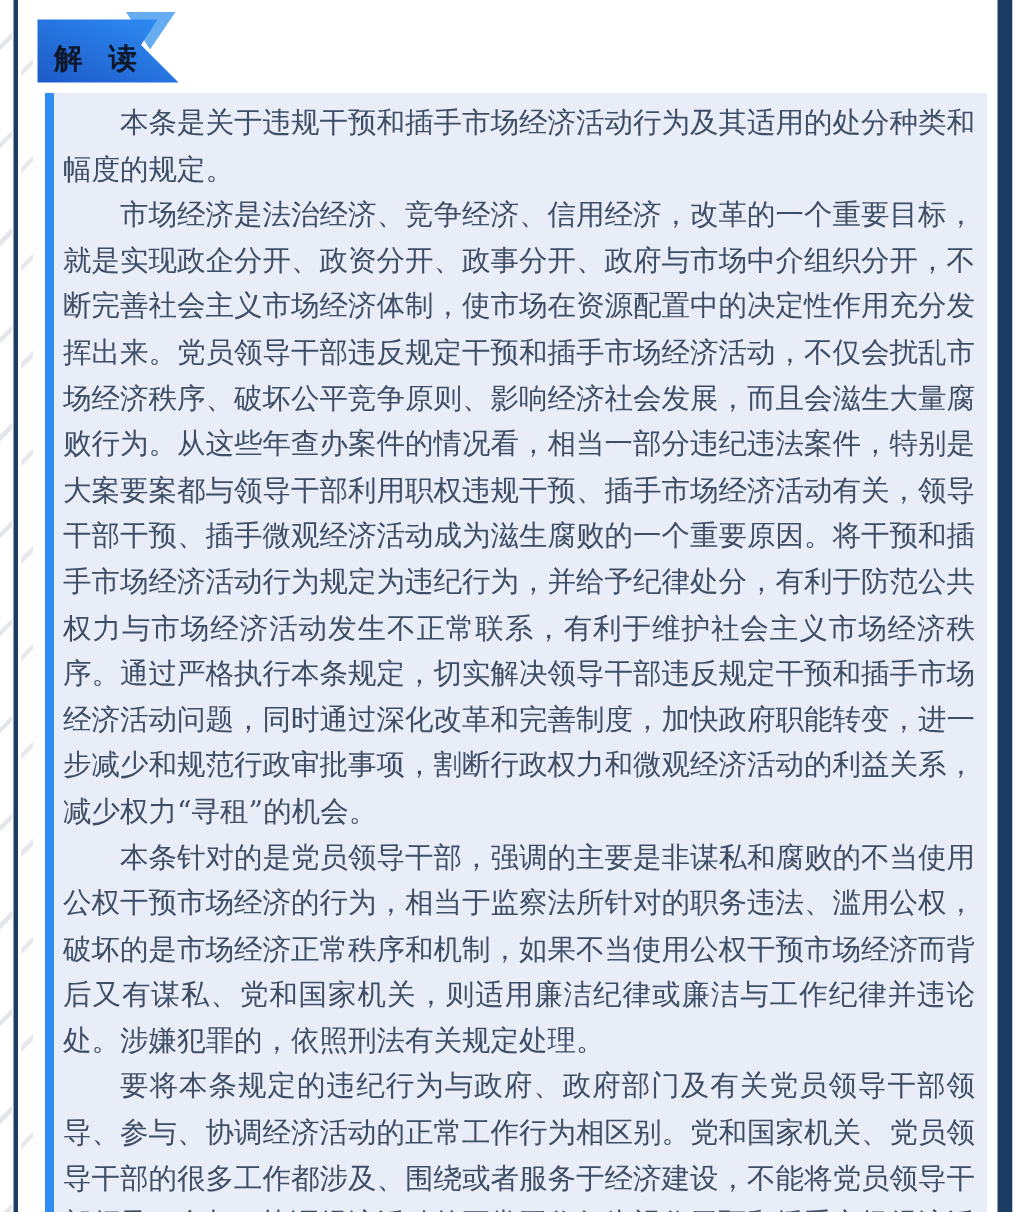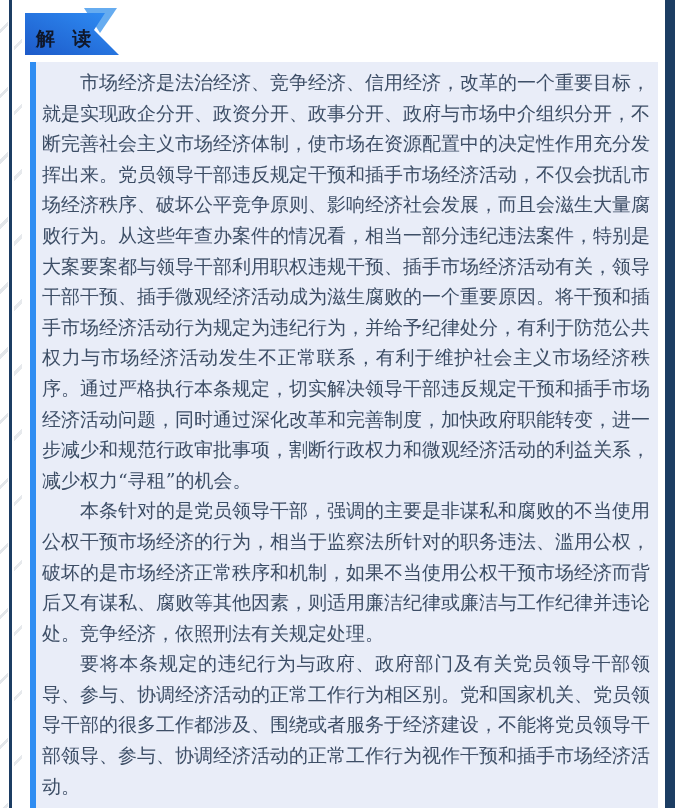--- a/index.html
+++ b/index.html
@@ -52,22 +52,23 @@
 </style>
 </head>
 <body>
 
 <div class="wm wm-a"></div>
 <div class="wm wm-b"></div>
 <div class="left-rule"></div>
 <div class="right-rule"></div>
 
 <div class="panel">
+  <p>本条是关于违规干预和插手市场经济活动行为及其适用的处分种类和幅度的规定。</p>
   <p>市场经济是法治经济、竞争经济、信用经济，改革的一个重要目标，就是实现政企分开、政资分开、政事分开、政府与市场中介组织分开，不断完善社会主义市场经济体制，使市场在资源配置中的决定性作用充分发挥出来。党员领导干部违反规定干预和插手市场经济活动，不仅会扰乱市场经济秩序、破坏公平竞争原则、影响经济社会发展，而且会滋生大量腐败行为。从这些年查办案件的情况看，相当一部分违纪违法案件，特别是大案要案都与领导干部利用职权违规干预、插手市场经济活动有关，领导干部干预、插手微观经济活动成为滋生腐败的一个重要原因。将干预和插手市场经济活动行为规定为违纪行为，并给予纪律处分，有利于防范公共权力与市场经济活动发生不正常联系，有利于维护社会主义市场经济秩序。通过严格执行本条规定，切实解决领导干部违反规定干预和插手市场经济活动问题，同时通过深化改革和完善制度，加快政府职能转变，进一步减少和规范行政审批事项，割断行政权力和微观经济活动的利益关系，减少权力“寻租”的机会。</p>
-  <p>本条针对的是党员领导干部，强调的主要是非谋私和腐败的不当使用公权干预市场经济的行为，相当于监察法所针对的职务违法、滥用公权，破坏的是市场经济正常秩序和机制，如果不当使用公权干预市场经济而背后又有谋私、腐败等其他因素，则适用廉洁纪律或廉洁与工作纪律并违论处。竞争经济，依照刑法有关规定处理。</p>
+  <p>本条针对的是党员领导干部，强调的主要是非谋私和腐败的不当使用公权干预市场经济的行为，相当于监察法所针对的职务违法、滥用公权，破坏的是市场经济正常秩序和机制，如果不当使用公权干预市场经济而背后又有谋私、党和国家机关，则适用廉洁纪律或廉洁与工作纪律并违论处。涉嫌犯罪的，依照刑法有关规定处理。</p>
   <p>要将本条规定的违纪行为与政府、政府部门及有关党员领导干部领导、参与、协调经济活动的正常工作行为相区别。党和国家机关、党员领导干部的很多工作都涉及、围绕或者服务于经济建设，不能将党员领导干部领导、参与、协调经济活动的正常工作行为视作干预和插手市场经济活动。</p>
 </div>
 
 <div class="badge">
   <svg viewBox="0 0 100 50" preserveAspectRatio="none">
     <defs>
       <linearGradient id="bg" x1="0" y1="1" x2="1" y2="0">
         <stop offset="0" stop-color="#1d5ac9"></stop>
         <stop offset="1" stop-color="#2f8ef5"></stop>
       </linearGradient>

